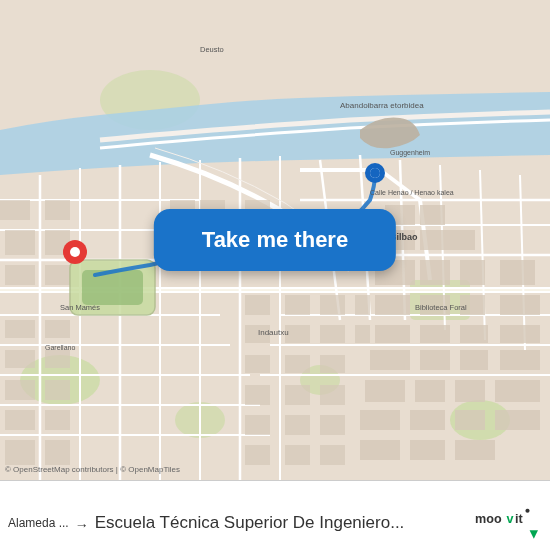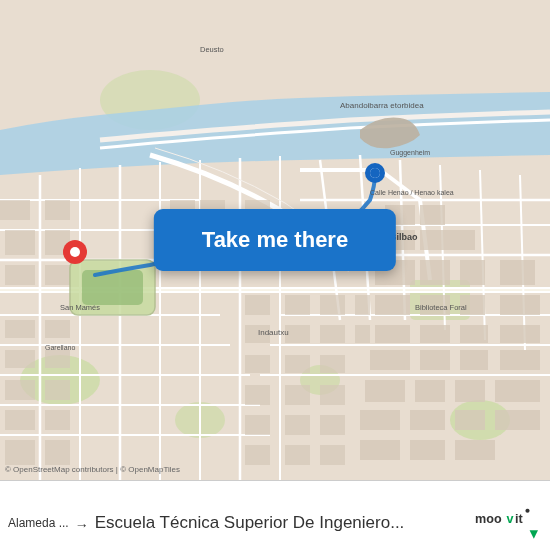--- a/index.html
+++ b/index.html
@@ -24,21 +24,21 @@
 
     
     #take-me-there-btn {
       position: absolute;
       top: 50%;
       left: 50%;
       transform: translate(-50%, -50%);
       background: #1a73c9;
       color: white;
       border: none;
-      border-radius: 9px;
+      border-radius: 16px;
       padding: 18px 48px;
       font-size: 22px;
       font-weight: bold;
       cursor: pointer;
       white-space: nowrap;
       box-shadow: 0 4px 12px rgba(0,0,0,0.3);
       z-index: 10;
     }
 
     

